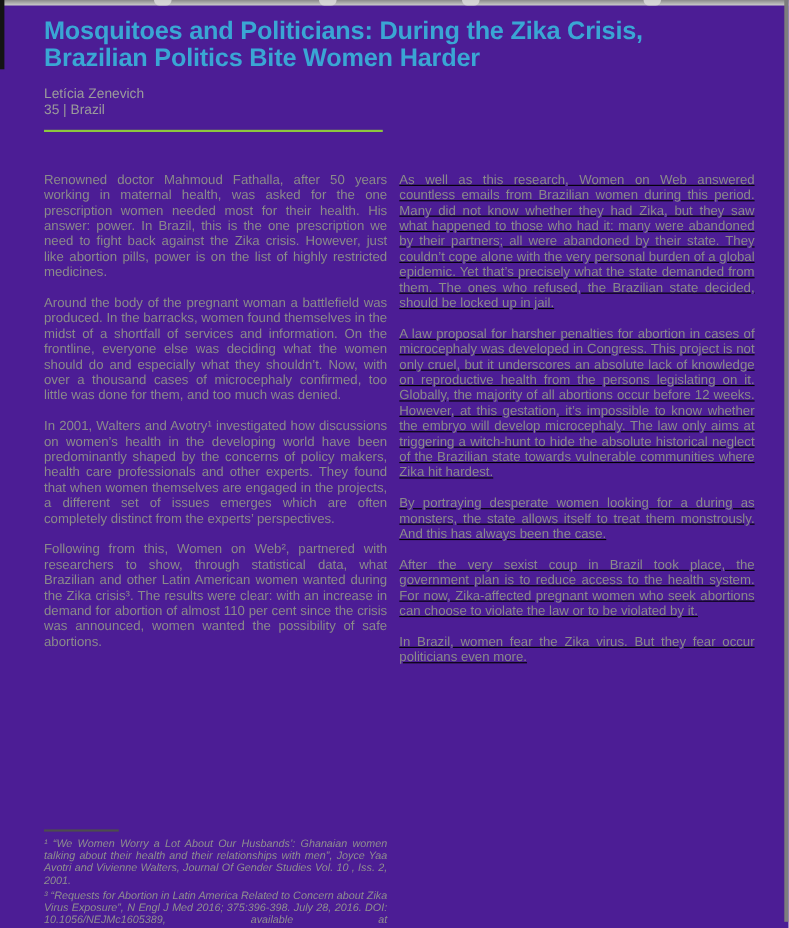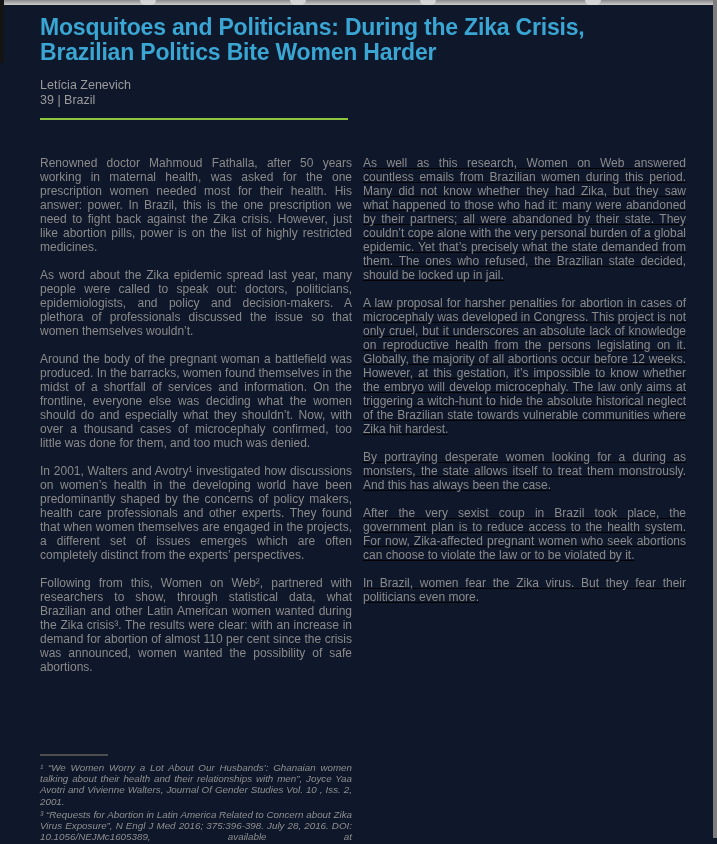--- a/index.html
+++ b/index.html
@@ -1,16 +1,16 @@
 <!DOCTYPE html>
 <html><head>
 <meta charset="utf-8">
 <style>
   html,body { margin:0; padding:0; background:#fff; font-family:"Liberation Sans", sans-serif; }
-  .viewport { position:relative; width:717px; height:844px; background:#0f172a; overflow:hidden; }
+  .viewport { position:relative; width:717px; height:844px; background:#4c1d95; overflow:hidden; }
 
   
   .chrome-strip { position:absolute; top:0; left:0; width:717px; height:5px;
                   background:linear-gradient(#8a8a8a,#cccccc); z-index:5; }
   .tab-hint { position:absolute; top:0; height:5px; width:16px; background:#dcdcdc;
               border-radius:0 0 6px 6px; opacity:.85; }
   .left-bar  { position:absolute; left:0; top:0; width:4px; height:63px; background:#141414; z-index:6; }
   .right-bar { position:absolute; right:0; top:0; width:4px; height:838px; background:#7d7d7d; z-index:6; }
 
   
@@ -50,44 +50,43 @@
   </div>
   <div class="left-bar"></div>
   <div class="right-bar"></div>
 
   <div class="page">
 
     <h1 class="title">Mosquitoes and Politicians: During the Zika Crisis, Brazilian Politics Bite Women Harder</h1>
 
     <div class="author-block">
       <div class="author-line">Letícia Zenevich</div>
-      <div class="author-line">39 | Brazil</div>
+      <div class="author-line">35 | Brazil</div>
     </div>
 
     <hr class="green-rule">
 
     <div class="columns">
 
       <div class="col-left">
         <p class="body">Renowned doctor Mahmoud Fathalla, after 50 years working in maternal health, was asked for the one prescription women needed most for their health. His answer: power. In Brazil, this is the one prescription we need to fight back against the Zika crisis. However, just like abortion pills, power is on the list of highly restricted medicines.</p>
-        <p class="body">As word about the Zika epidemic spread last year, many people were called to speak out: doctors, politicians, epidemiologists, and policy and decision-makers. A plethora of professionals discussed the issue so that women themselves wouldn’t.</p>
         <p class="body">Around the body of the pregnant woman a battlefield was produced. In the barracks, women found themselves in the midst of a shortfall of services and information. On the frontline, everyone else was deciding what the women should do and especially what they shouldn’t. Now, with over a thousand cases of microcephaly confirmed, too little was done for them, and too much was denied.</p>
         <p class="body">In 2001, Walters and Avotry¹ investigated how discussions on women’s health in the developing world have been predominantly shaped by the concerns of policy makers, health care professionals and other experts. They found that when women themselves are engaged in the projects, a different set of issues emerges which are often completely distinct from the experts’ perspectives.</p>
         <p class="body">Following from this, Women on Web², partnered with researchers to show, through statistical data, what Brazilian and other Latin American women wanted during the Zika crisis³. The results were clear: with an increase in demand for abortion of almost 110 per cent since the crisis was announced, women wanted the possibility of safe abortions.</p>
 
         <div class="footnotes">
           <hr class="fn-rule">
           <p class="footnote">¹ “We Women Worry a Lot About Our Husbands’: Ghanaian women talking about their health and their relationships with men”, Joyce Yaa Avotri and Vivienne Walters, Journal Of Gender Studies Vol. 10 , Iss. 2, 2001.</p>
           <p class="footnote">³ “Requests for Abortion in Latin America Related to Concern about Zika Virus Exposure”, N Engl J Med 2016; 375:396-398. July 28, 2016. DOI: 10.1056/NEJMc1605389, available at http://www.nejm.org/doi/full/10.1056/NEJMc1605389</p>
         </div>
       </div>
 
       <div class="col-right">
         <p class="body">As well as this research, Women on Web answered countless emails from Brazilian women during this period. Many did not know whether they had Zika, but they saw what happened to those who had it: many were abandoned by their partners; all were abandoned by their state. They couldn’t cope alone with the very personal burden of a global epidemic. Yet that’s precisely what the state demanded from them. The ones who refused, the Brazilian state decided, should be locked up in jail.</p>
         <p class="body">A law proposal for harsher penalties for abortion in cases of microcephaly was developed in Congress. This project is not only cruel, but it underscores an absolute lack of knowledge on reproductive health from the persons legislating on it. Globally, the majority of all abortions occur before 12 weeks. However, at this gestation, it’s impossible to know whether the embryo will develop microcephaly. The law only aims at triggering a witch-hunt to hide the absolute historical neglect of the Brazilian state towards vulnerable communities where Zika hit hardest.</p>
         <p class="body">By portraying desperate women looking for a during as monsters, the state allows itself to treat them monstrously. And this has always been the case.</p>
         <p class="body">After the very sexist coup in Brazil took place, the government plan is to reduce access to the health system. For now, Zika-affected pregnant women who seek abortions can choose to violate the law or to be violated by it.</p>
-        <p class="body">In Brazil, women fear the Zika virus. But they fear their politicians even more.</p>
+        <p class="body">In Brazil, women fear the Zika virus. But they fear occur politicians even more.</p>
       </div>
 
     </div>
   </div>
 </div>
 
 </body></html>

